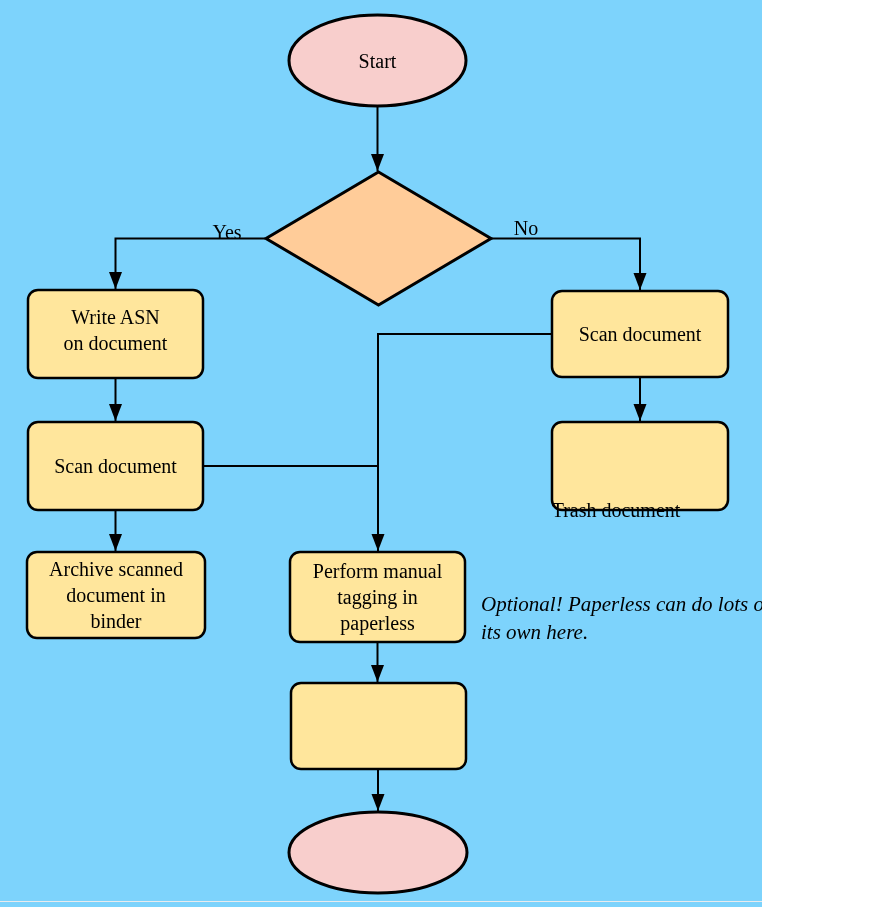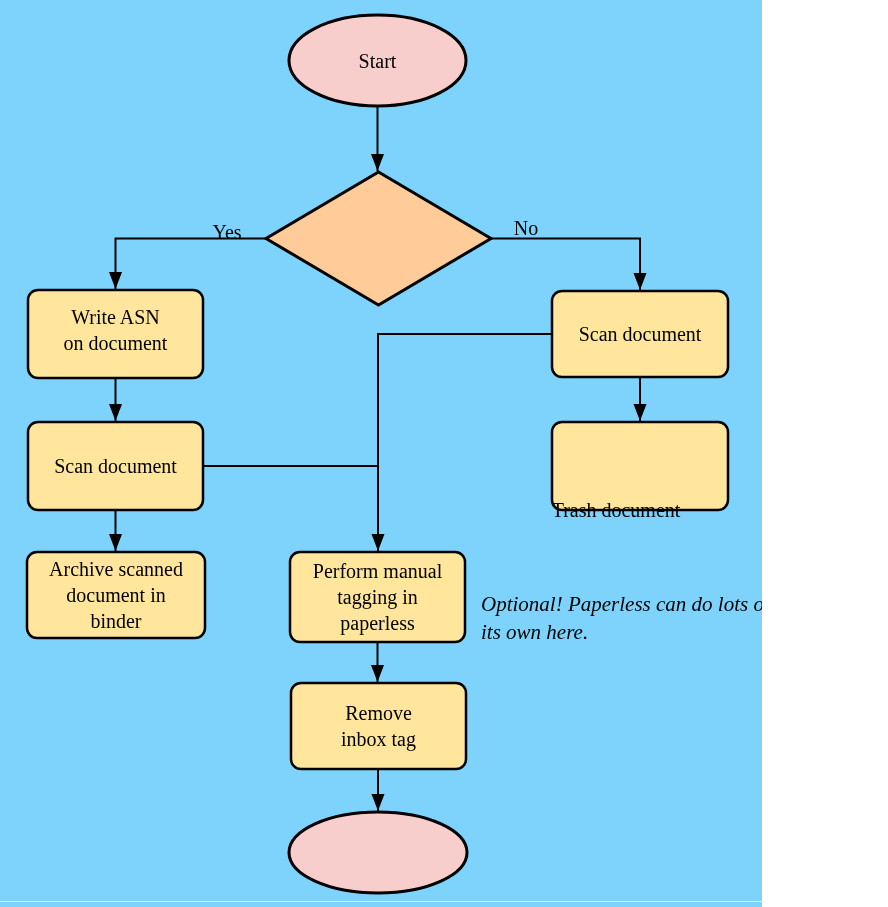--- a/index.html
+++ b/index.html
@@ -92,22 +92,20 @@
 on document</div>
   <div class="label" style="left:28px; top:422px; width:175px; height:88px;">Scan document</div>
   <div class="label" style="left:27px; top:552px; width:178px; height:86px;border-radius:15px;">Archive scanned
 document in
 binder</div>
   <div class="label" style="left:552px; top:291px; width:176px; height:86px;">Scan document</div>
   <div class="label" style="left:528px; top:422px; width:176px; height:88px;margin-top:44px;">Trash document</div>
   <div class="label" style="left:290px; top:552px; width:175px; height:90px;border-radius:20px;">Perform manual
 tagging in
 paperless</div>
-  <div class="label" style="left:291px; top:683px; width:175px; height:86px;">Remove
-inbox tag</div>
 
   <div class="edge-label" style="left:197px; top:207px; width:60px;margin-top:14px;">Yes</div>
   <div class="edge-label" style="left:496px; top:217px; width:60px;">No</div>
 
   <div class="annotation" style="left:481px; top:590px; width:430px;">Optional! Paperless can do lots of work on
 its own here.</div>
 
   <div class="bottom-rule"></div>
 </div>
 

